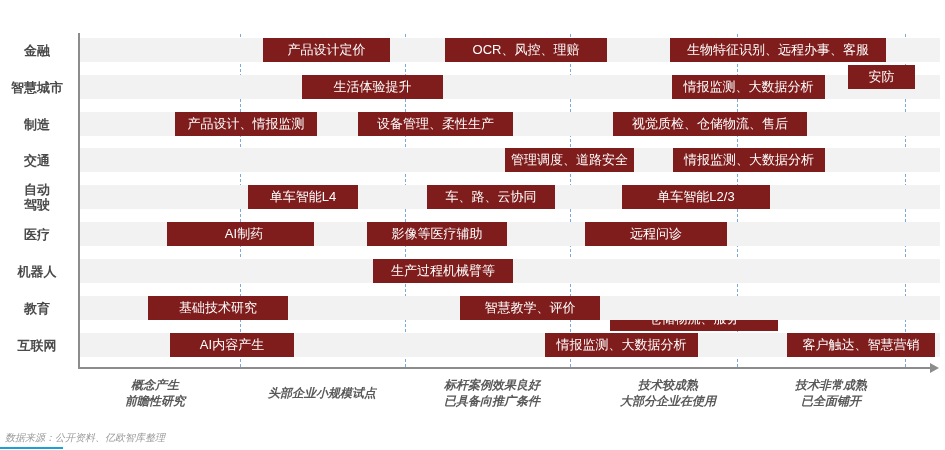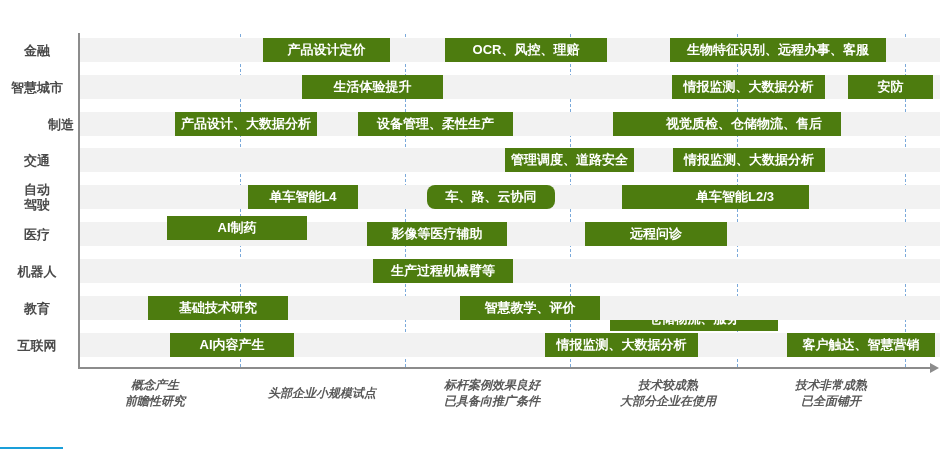--- a/index.html
+++ b/index.html
@@ -20,23 +20,23 @@
   }
   .dashed-line { position:absolute; top:34px; height:333px; width:0; border-left:1px dashed #7aa9da; }
   .y-axis { position:absolute; left:78px; top:33px; width:2px; height:336px; background:#8c8c8c; }
   .x-axis { position:absolute; left:78px; top:367px; width:854px; height:2px; background:#8c8c8c; }
   .x-axis-arrow {
     position:absolute; left:930px; top:363px; width:0; height:0;
     border-top:5px solid transparent; border-bottom:5px solid transparent;
     border-left:9px solid #8c8c8c;
   }
   .chart-box {
-    position:absolute; height:24px; background:#4d7c0f;
+    position:absolute; height:24px; background:#7f1d1d;
     display:flex; align-items:center; justify-content:center;
-    color:#ffffff; font-size:13px; font-weight:bold; white-space:nowrap;
+    color:#ffffff; font-size:13px; font-weight:normal; white-space:nowrap;
   }
   .stage-label {
     position:absolute; top:375px; height:36px; transform:translateX(-50%);
     display:flex; align-items:center; justify-content:center;
     font-size:12px; font-weight:bold; font-style:italic; color:#595959;
     white-space:pre-line; text-align:center; line-height:16px;
   }
   .source-note {
     position:absolute; left:5px; top:431px; font-size:10px; font-style:italic; color:#9b9b9b;
   }
@@ -57,39 +57,39 @@
   <div id="rows">
       <div class="row-band" style="top: 38px; width: 860px;"></div>
       <div class="row-label" style="top: 38px;">金融</div>
       <div class="chart-box" style="left: 263px; width: 127px; top: 38px;">产品设计定价</div>
       <div class="chart-box" style="left: 445px; width: 162px; top: 38px;">OCR、风控、理赔</div>
       <div class="chart-box" style="left: 670px; width: 216px; top: 38px; text-align: right;">生物特征识别、远程办事、客服</div>
       <div class="row-band" style="top: 75px; width: 860px;"></div>
       <div class="row-label" style="top: 75px;">智慧城市</div>
       <div class="chart-box" style="left: 302px; width: 141px; top: 75px;">生活体验提升</div>
       <div class="chart-box" style="left: 672px; width: 153px; top: 75px;">情报监测、大数据分析</div>
-      <div class="chart-box" style="left: 848px; width: 85px; top: 75px;">安防</div>
+      <div class="chart-box" style="left: 848px; width: 67px; top: 65px;">安防</div>
       <div class="row-band" style="top: 112px; width: 860px;"></div>
-      <div class="row-label" style="top: 112px; padding-left: 24px;">制造</div>
-      <div class="chart-box" style="left: 175px; width: 142px; top: 112px;">产品设计、大数据分析</div>
+      <div class="row-label" style="top: 112px;">制造</div>
+      <div class="chart-box" style="left: 175px; width: 142px; top: 112px;">产品设计、情报监测</div>
       <div class="chart-box" style="left: 358px; width: 155px; top: 112px;">设备管理、柔性生产</div>
-      <div class="chart-box" style="left: 613px; width: 194px; top: 112px; padding-left: 34px;">视觉质检、仓储物流、售后</div>
+      <div class="chart-box" style="left: 613px; width: 194px; top: 112px;">视觉质检、仓储物流、售后</div>
       <div class="row-band" style="top: 148px; width: 860px;"></div>
       <div class="row-label" style="top: 148px;">交通</div>
       <div class="chart-box" style="left: 505px; width: 129px; top: 148px;">管理调度、道路安全</div>
       <div class="chart-box" style="left: 673px; width: 152px; top: 148px;">情报监测、大数据分析</div>
       <div class="row-band" style="top: 185px; width: 860px;"></div>
       <div class="row-label" style="top: 185px;">自动
 驾驶</div>
       <div class="chart-box" style="left: 248px; width: 110px; top: 185px;">单车智能L4</div>
-      <div class="chart-box" style="left: 427px; width: 128px; top: 185px; border-radius: 8px;">车、路、云协同</div>
-      <div class="chart-box" style="left: 622px; width: 148px; top: 185px; padding-left: 39px;">单车智能L2/3</div>
+      <div class="chart-box" style="left: 427px; width: 128px; top: 185px;">车、路、云协同</div>
+      <div class="chart-box" style="left: 622px; width: 148px; top: 185px;">单车智能L2/3</div>
       <div class="row-band" style="top: 222px; width: 860px;"></div>
       <div class="row-label" style="top: 222px;">医疗</div>
-      <div class="chart-box" style="left: 167px; width: 140px; top: 216px;">AI制药</div>
+      <div class="chart-box" style="left: 167px; width: 140px; top: 222px; padding-left: 7px;">AI制药</div>
       <div class="chart-box" style="left: 367px; width: 140px; top: 222px;">影像等医疗辅助</div>
       <div class="chart-box" style="left: 585px; width: 142px; top: 222px;">远程问诊</div>
       <div class="row-band" style="top: 259px; width: 860px;"></div>
       <div class="row-label" style="top: 259px;">机器人</div>
       <div class="chart-box" style="left: 373px; width: 140px; top: 259px;">生产过程机械臂等</div>
       <div class="chart-box" style="left: 610px; width: 168px; top: 259px; margin-top: 48px;">仓储物流、服务</div>
       <div class="row-band" style="top: 296px; width: 860px;"></div>
       <div class="row-label" style="top: 296px;">教育</div>
       <div class="chart-box" style="left: 148px; width: 140px; top: 296px;">基础技术研究</div>
       <div class="chart-box" style="left: 460px; width: 140px; top: 296px;">智慧教学、评价</div>
@@ -109,14 +109,15 @@
 前瞻性研究</div>
       <div class="stage-label" style="left: 322px;">头部企业小规模试点</div>
       <div class="stage-label" style="left: 492px;">标杆案例效果良好
 已具备向推广条件</div>
       <div class="stage-label" style="left: 656px; margin-left: 12px;">技术较成熟
 大部分企业在使用</div>
       <div class="stage-label" style="left: 831px;">技术非常成熟
 已全面铺开</div>
     </div>
 
+  <div class="source-note">数据来源：公开资料、亿欧智库整理</div>
   <div class="corner-accent-bar"></div>
 </div>
 
 </body></html>

